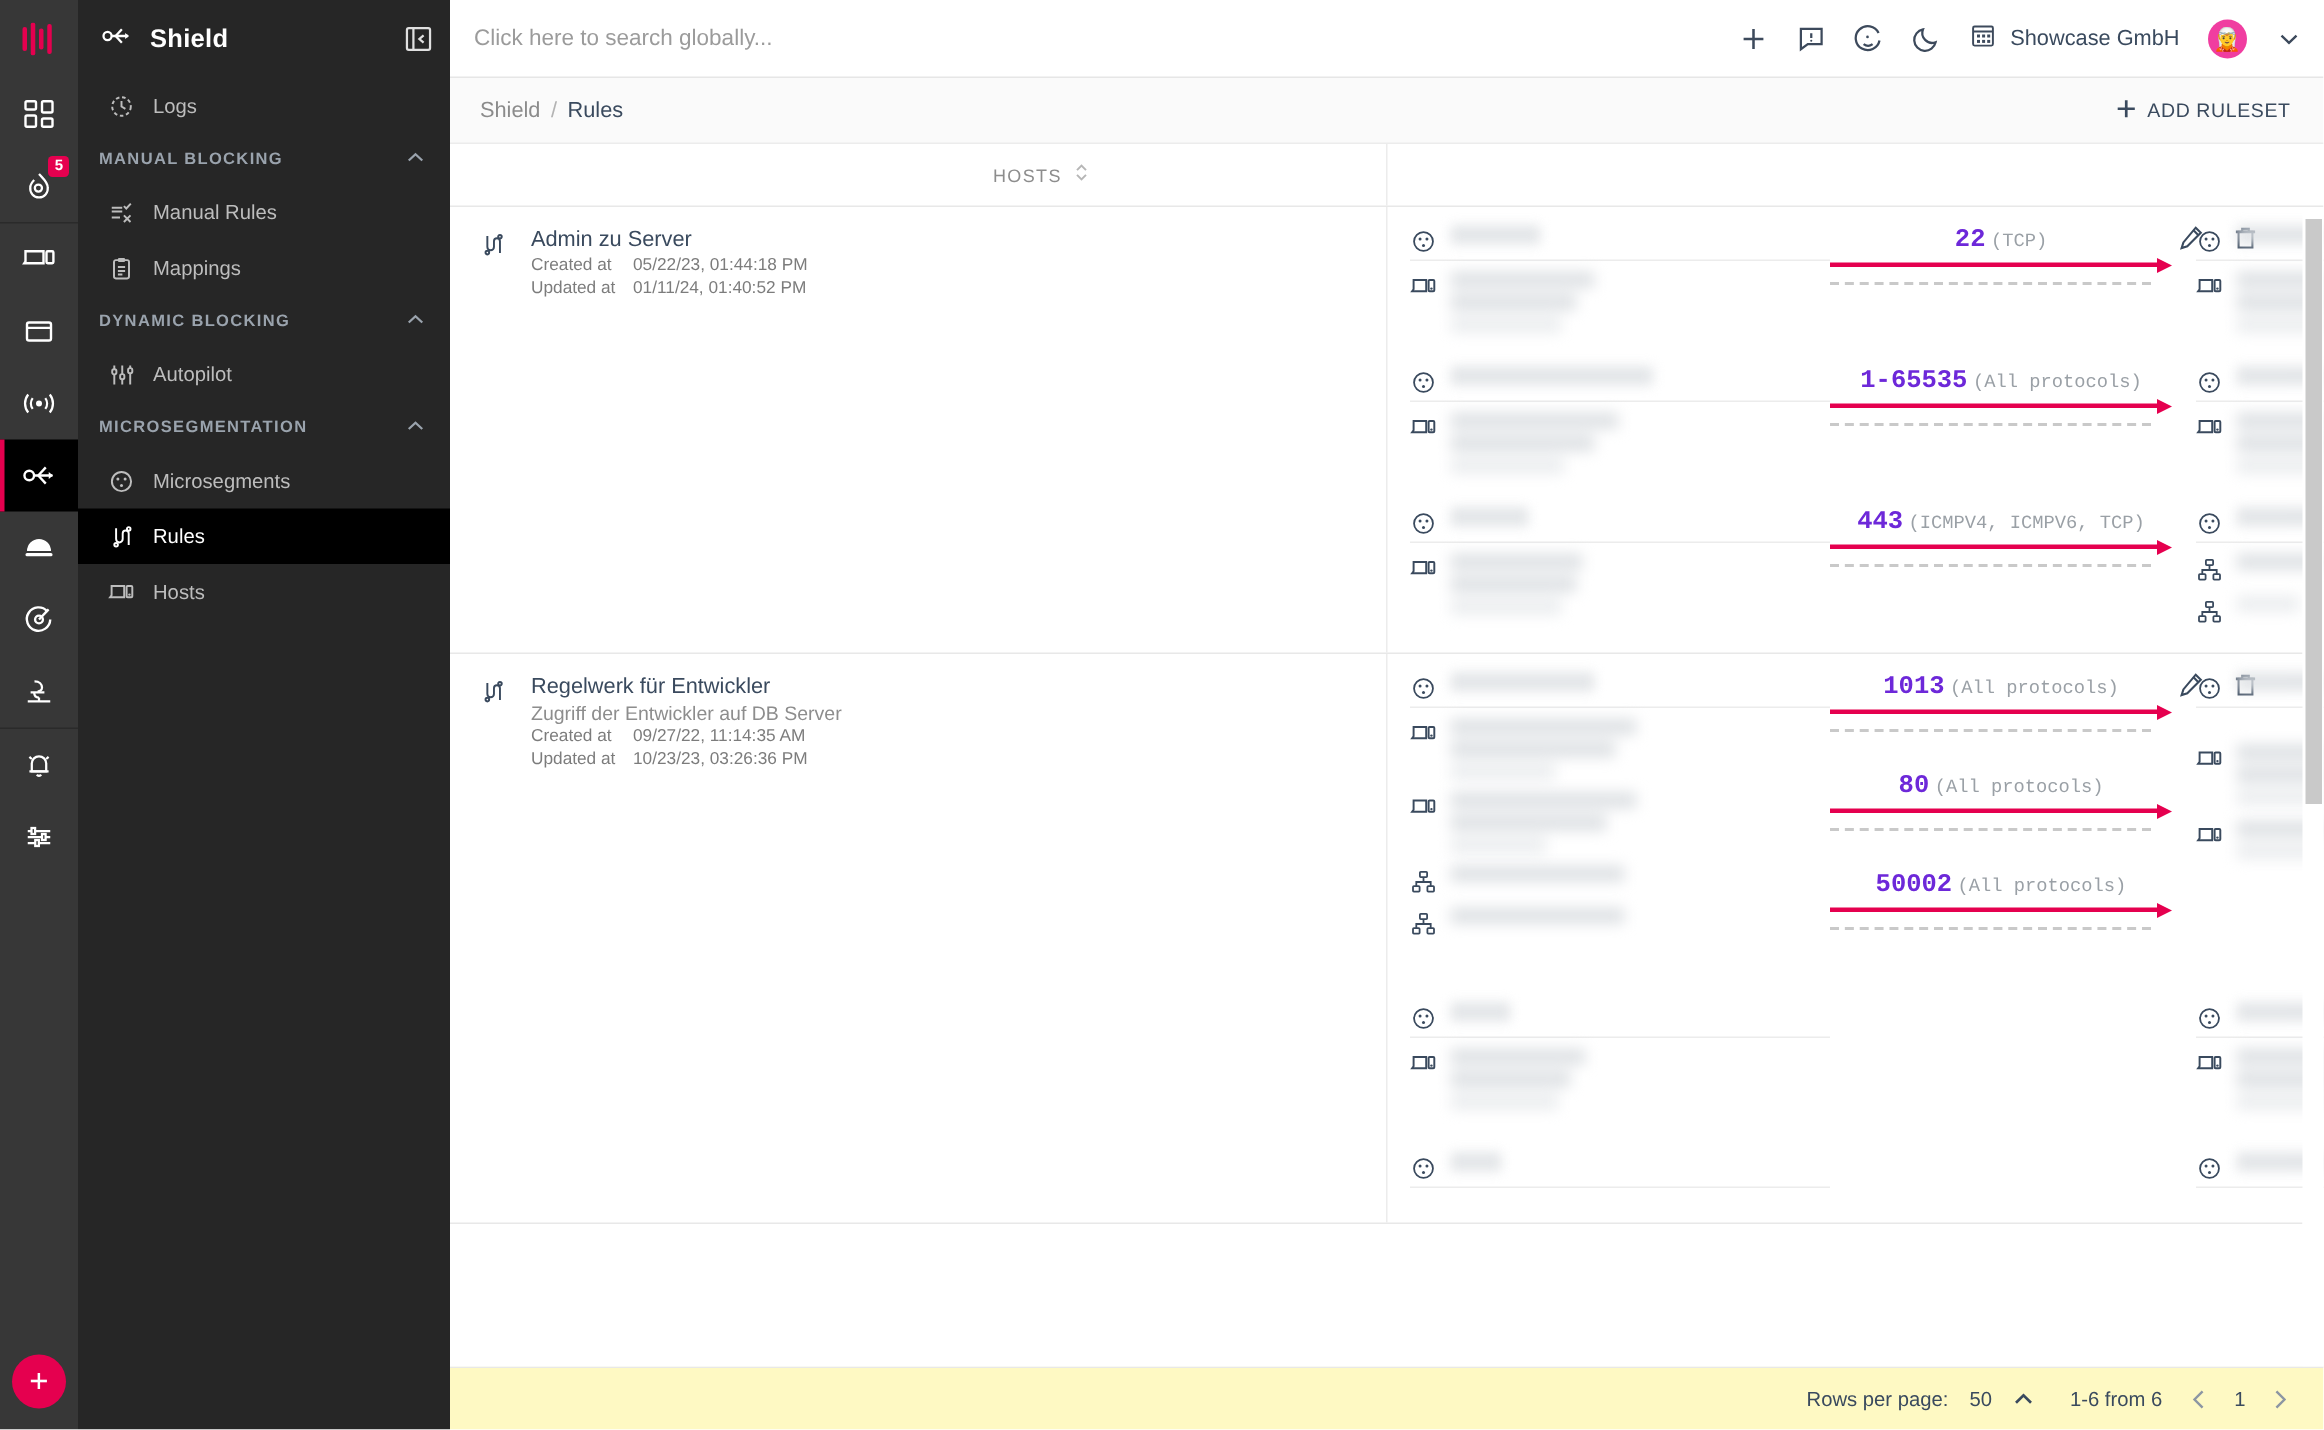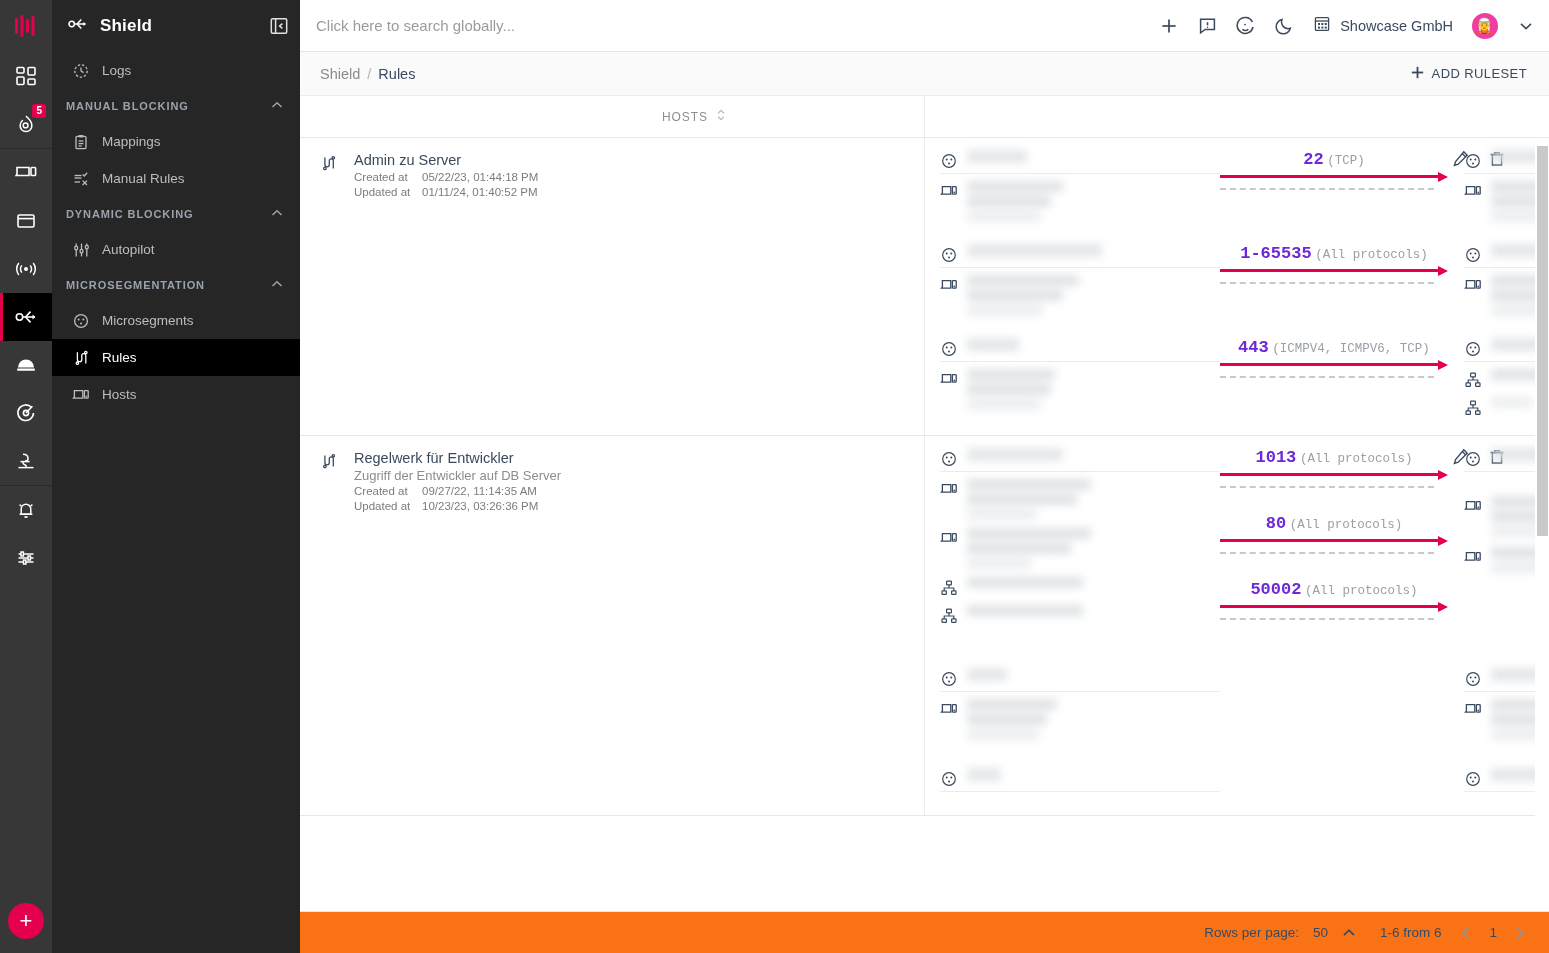--- a/index.html
+++ b/index.html
@@ -172,21 +172,21 @@
   }
   .arrow-line .dash {
     position: absolute; left: 0; right: 14px; top: 14px; height: 0;
     border-top: 2px dashed #c9c9c9;
   }
 
   
   .pager {
     height: 42px; flex: 0 0 42px; border-top: 1px solid #e8e8e8;
     display: flex; align-items: center; justify-content: flex-end;
-    gap: 0; padding-right: 20px; background: #f97316;
+    gap: 0; padding-right: 20px; background: #fef9c3;
   }
   .pager-lbl { font-size: 13.5px; color: #3a4a5e; margin-right: 14px; }
   .pager-val { font-size: 13.5px; color: #3a4a5e; margin-right: 12px; cursor: pointer; }
   .pager-ic { display: flex; cursor: pointer; color: #3a4a5e; }
   .pager-range { font-size: 13.5px; color: #3a4a5e; margin: 0 16px 0 22px; }
   .pager-page { font-size: 13.5px; color: #3a4a5e; margin: 0 14px; }
   .pager-nav { display: flex; cursor: pointer; color: #8c96a3; }
 </style>
 </head>
 <body>
@@ -331,40 +331,40 @@
     <span>MANUAL BLOCKING</span>
     <span class="chev">
       <svg width="14" height="14" viewBox="0 0 14 14" fill="none" stroke="#9aa3ad" stroke-width="1.5">
           <path d="M2.5 9L7 4.8 11.5 9"></path>
         </svg>
     </span>
   </div>
   <div class="nav-item">
     <span class="ni">
       <svg width="16" height="16" viewBox="0 0 16 16" fill="none" stroke="#bdbdbd" stroke-width="1.3">
+        <line x1="1.5" y1="4.5" x2="8.5" y2="4.5"></line>
+          <line x1="1.5" y1="7" x2="8.5" y2="7"></line>
+          <line x1="1.5" y1="11" x2="7" y2="11"></line>
+        <path d="M9.6 9.6l4.4 4.4M14 9.6l-4.4 4.4"></path>
+          <path d="M9.6 3.4l1.6 1.6 3-3.2"></path>
+      </svg>
+    </span>
+    <span>Manual Rules</span>
+  </div>
+  <div class="nav-item">
+    <span class="ni">
+      <svg width="16" height="16" viewBox="0 0 16 16" fill="none" stroke="#bdbdbd" stroke-width="1.3">
         <rect x="3" y="2.4" width="10" height="12.2" rx="1.2"></rect>
           <rect x="5.6" y="1" width="4.8" height="2.6" rx="0.8" fill="#bdbdbd" stroke="none"></rect>
         <line x1="5.6" y1="7" x2="10.4" y2="7"></line>
           <line x1="5.6" y1="9.6" x2="10.4" y2="9.6"></line>
           <line x1="5.6" y1="12" x2="8.6" y2="12"></line>
       </svg>
     </span>
     <span>Mappings</span>
-  </div>
-  <div class="nav-item">
-    <span class="ni">
-      <svg width="16" height="16" viewBox="0 0 16 16" fill="none" stroke="#bdbdbd" stroke-width="1.3">
-        <line x1="1.5" y1="4.5" x2="8.5" y2="4.5"></line>
-          <line x1="1.5" y1="7" x2="8.5" y2="7"></line>
-          <line x1="1.5" y1="11" x2="7" y2="11"></line>
-        <path d="M9.6 9.6l4.4 4.4M14 9.6l-4.4 4.4"></path>
-          <path d="M9.6 3.4l1.6 1.6 3-3.2"></path>
-      </svg>
-    </span>
-    <span>Manual Rules</span>
   </div>
 
   <div class="nav-section">
     <span>DYNAMIC BLOCKING</span>
     <span class="chev">
       <svg width="14" height="14" viewBox="0 0 14 14" fill="none" stroke="#9aa3ad" stroke-width="1.5">
           <path d="M2.5 9L7 4.8 11.5 9"></path>
         </svg>
     </span>
   </div>

